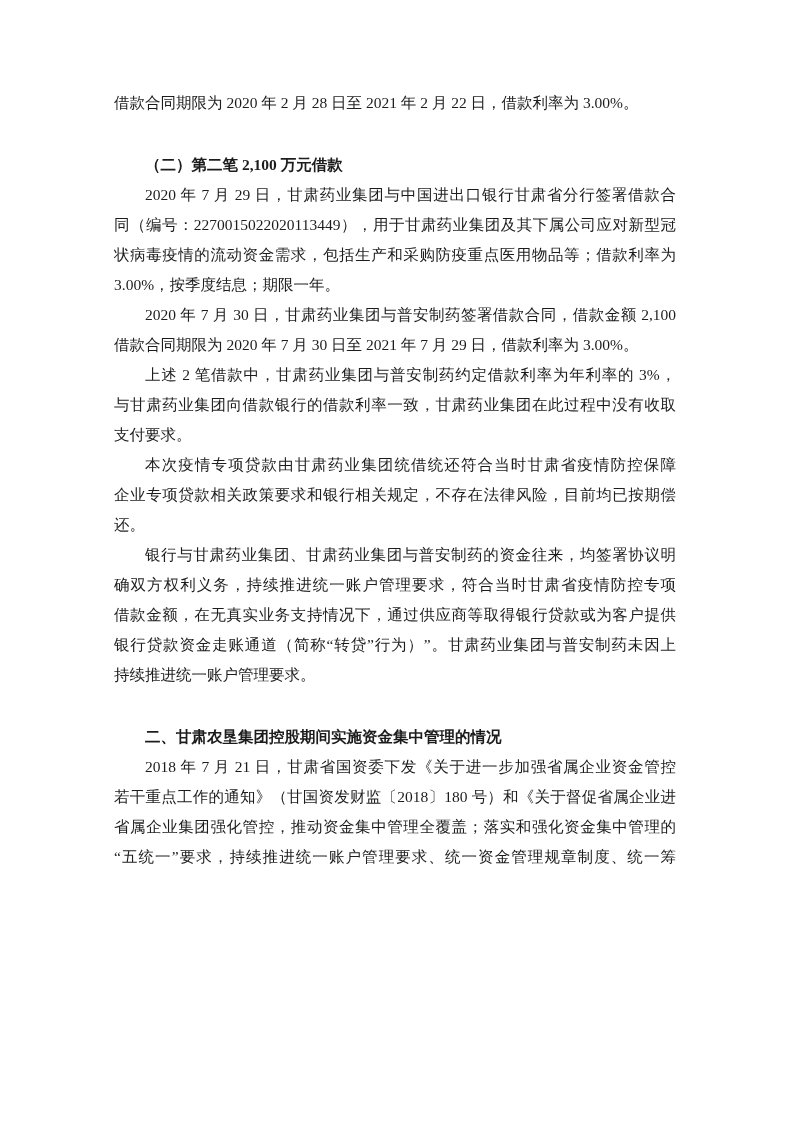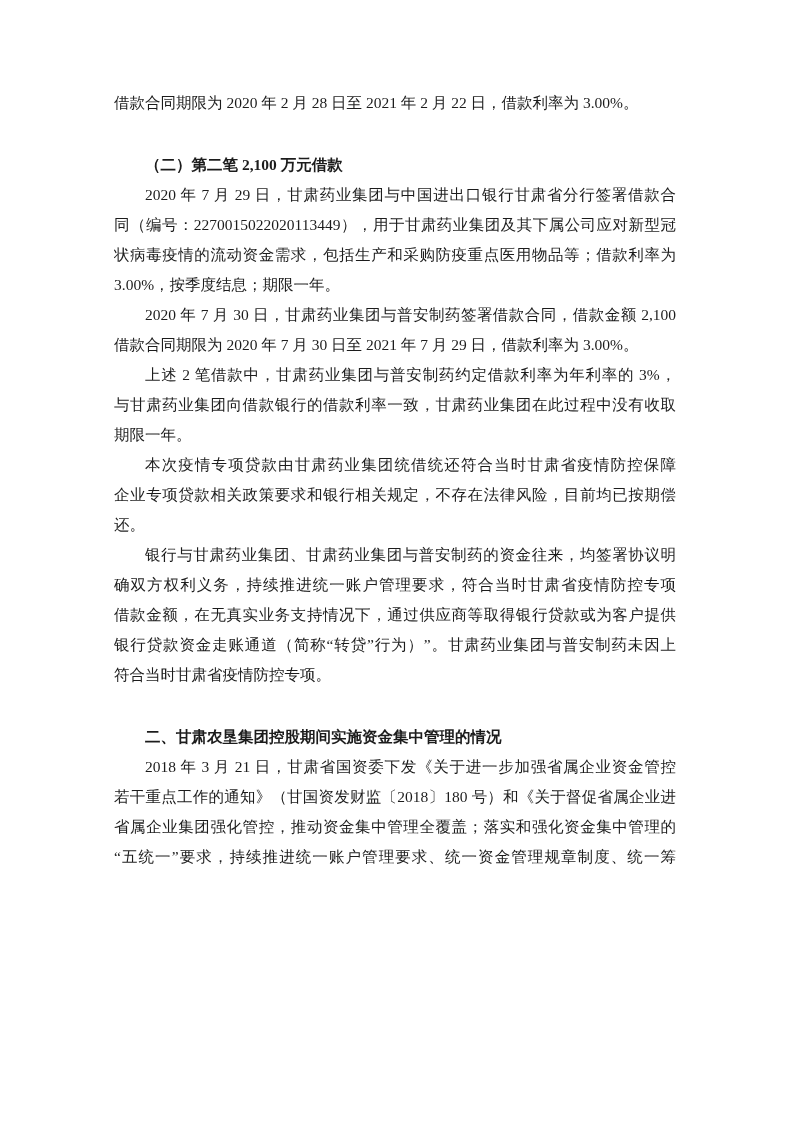--- a/index.html
+++ b/index.html
@@ -74,41 +74,41 @@
     </div>
 
     <div class="para">
       <p class="line first">2020 年 7 月 30 日，甘肃药业集团与普安制药签署借款合同，借款金额 2,100</p>
       <p class="line last">借款合同期限为 2020 年 7 月 30 日至 2021 年 7 月 29 日，借款利率为 3.00%。</p>
     </div>
 
     <div class="para">
       <p class="line first">上述 2 笔借款中，甘肃药业集团与普安制药约定借款利率为年利率的 3%，</p>
       <p class="line">与甘肃药业集团向借款银行的借款利率一致，甘肃药业集团在此过程中没有收取</p>
-      <p class="line last">期限一年。</p>
+      <p class="line last">支付要求。</p>
     </div>
 
     <div class="para">
       <p class="line first">本次疫情专项贷款由甘肃药业集团统借统还符合当时甘肃省疫情防控保障</p>
       <p class="line">企业专项贷款相关政策要求和银行相关规定，不存在法律风险，目前均已按期偿</p>
       <p class="line last">还。</p>
     </div>
 
     <div class="para">
       <p class="line first">银行与甘肃药业集团、甘肃药业集团与普安制药的资金往来，均签署协议明</p>
       <p class="line">确双方权利义务，持续推进统一账户管理要求，符合当时甘肃省疫情防控专项</p>
       <p class="line">借款金额，在无真实业务支持情况下，通过供应商等取得银行贷款或为客户提供</p>
       <p class="line">银行贷款资金走账通道（简称“转贷”行为）”。甘肃药业集团与普安制药未因上</p>
-      <p class="line last">符合当时甘肃省疫情防控专项。</p>
+      <p class="line last">持续推进统一账户管理要求。</p>
     </div>
 
     <h3 class="heading">二、甘肃农垦集团控股期间实施资金集中管理的情况</h3>
 
     <div class="para">
-      <p class="line first">2018 年 3 月 21 日，甘肃省国资委下发《关于进一步加强省属企业资金管控</p>
+      <p class="line first">2018 年 7 月 21 日，甘肃省国资委下发《关于进一步加强省属企业资金管控</p>
       <p class="line">若干重点工作的通知》（甘国资发财监〔2018〕180 号）和《关于督促省属企业进</p>
       <p class="line">省属企业集团强化管控，推动资金集中管理全覆盖；落实和强化资金集中管理的</p>
       <p class="line">“五统一”要求，持续推进统一账户管理要求、统一资金管理规章制度、统一筹</p>
     </div>
 
     <div class="footer">
       <span>9</span>
     </div>
 
   </div>

